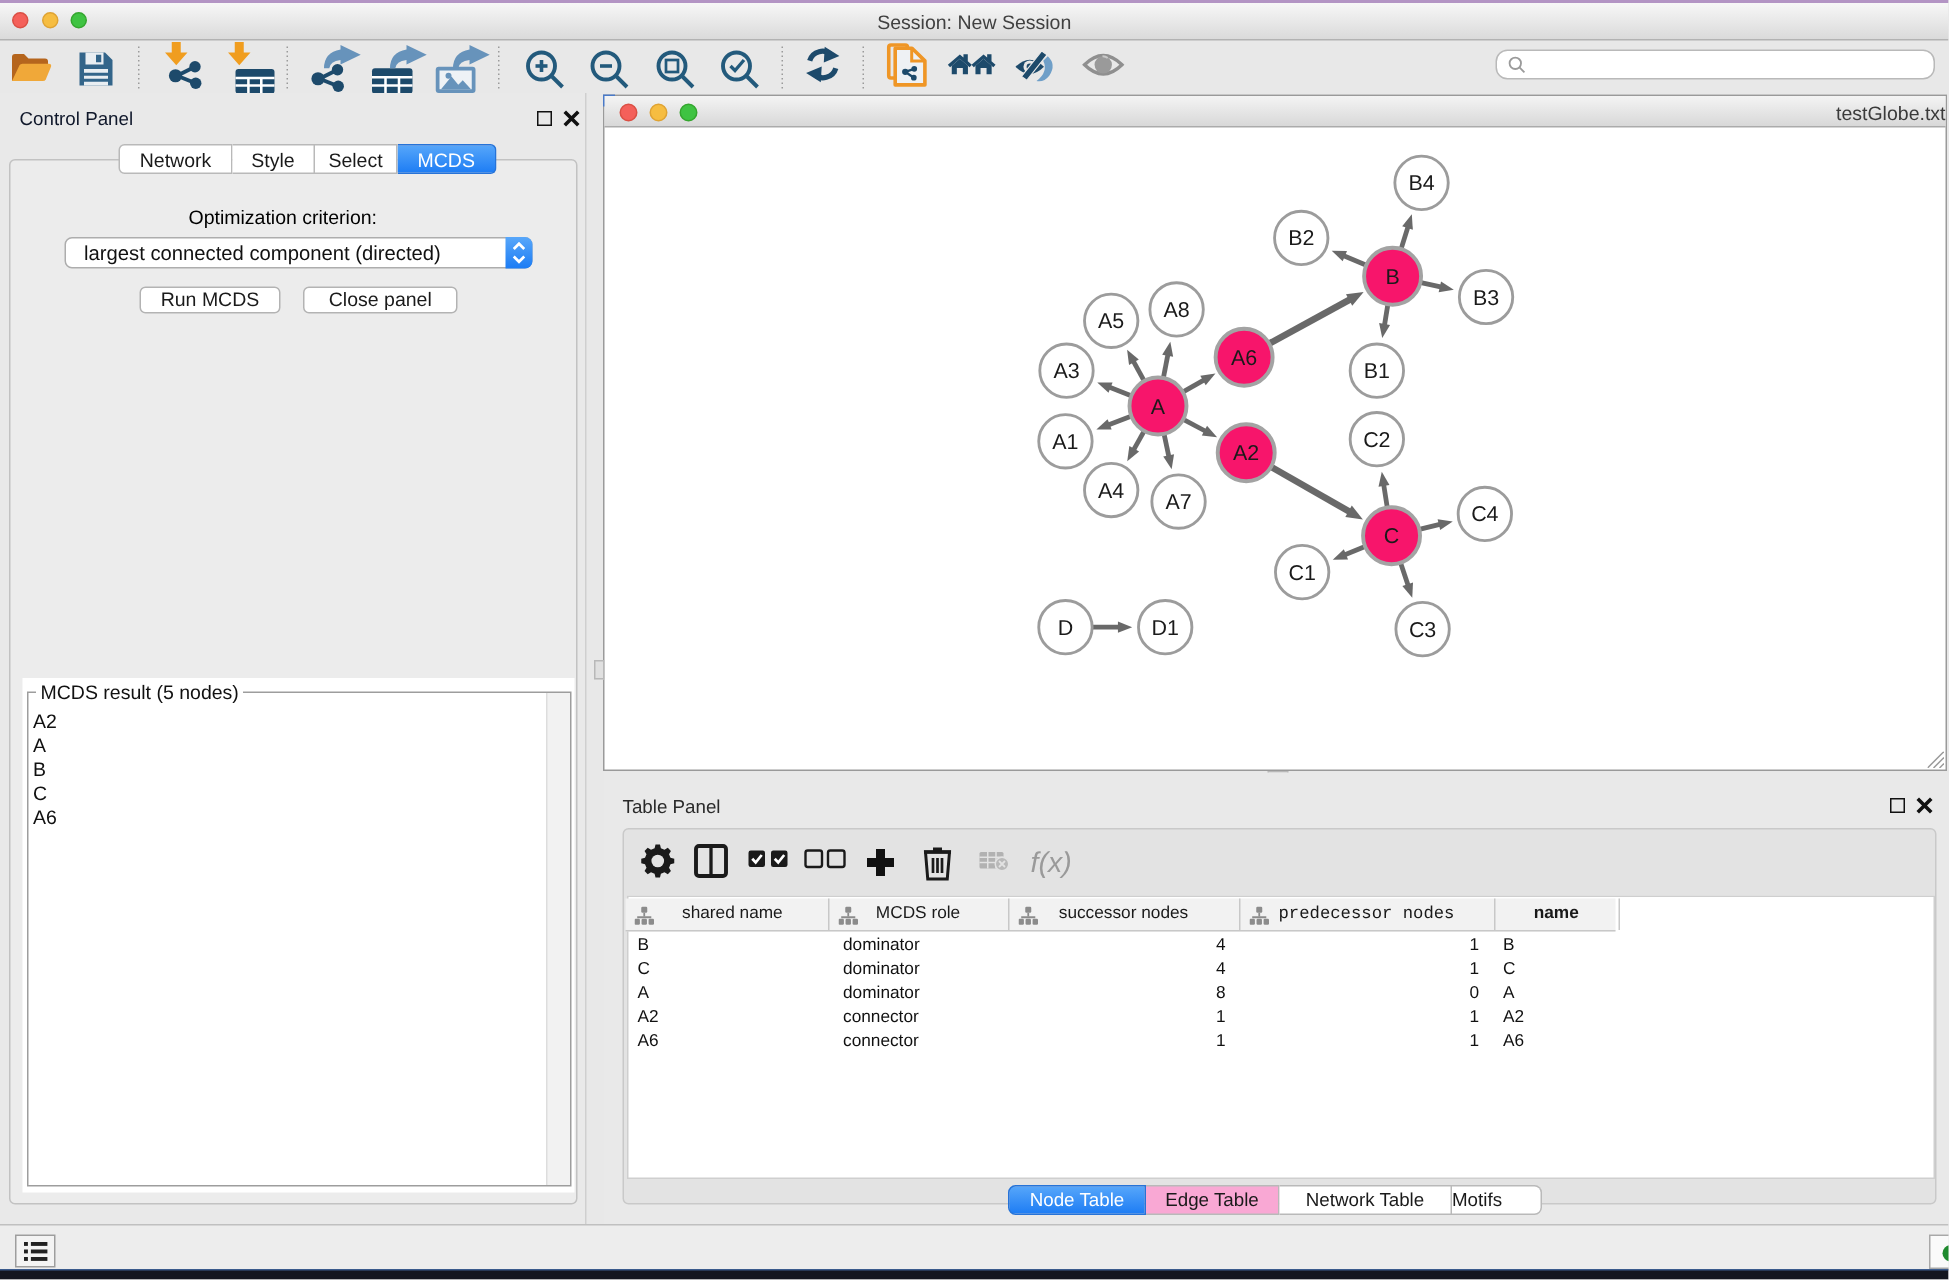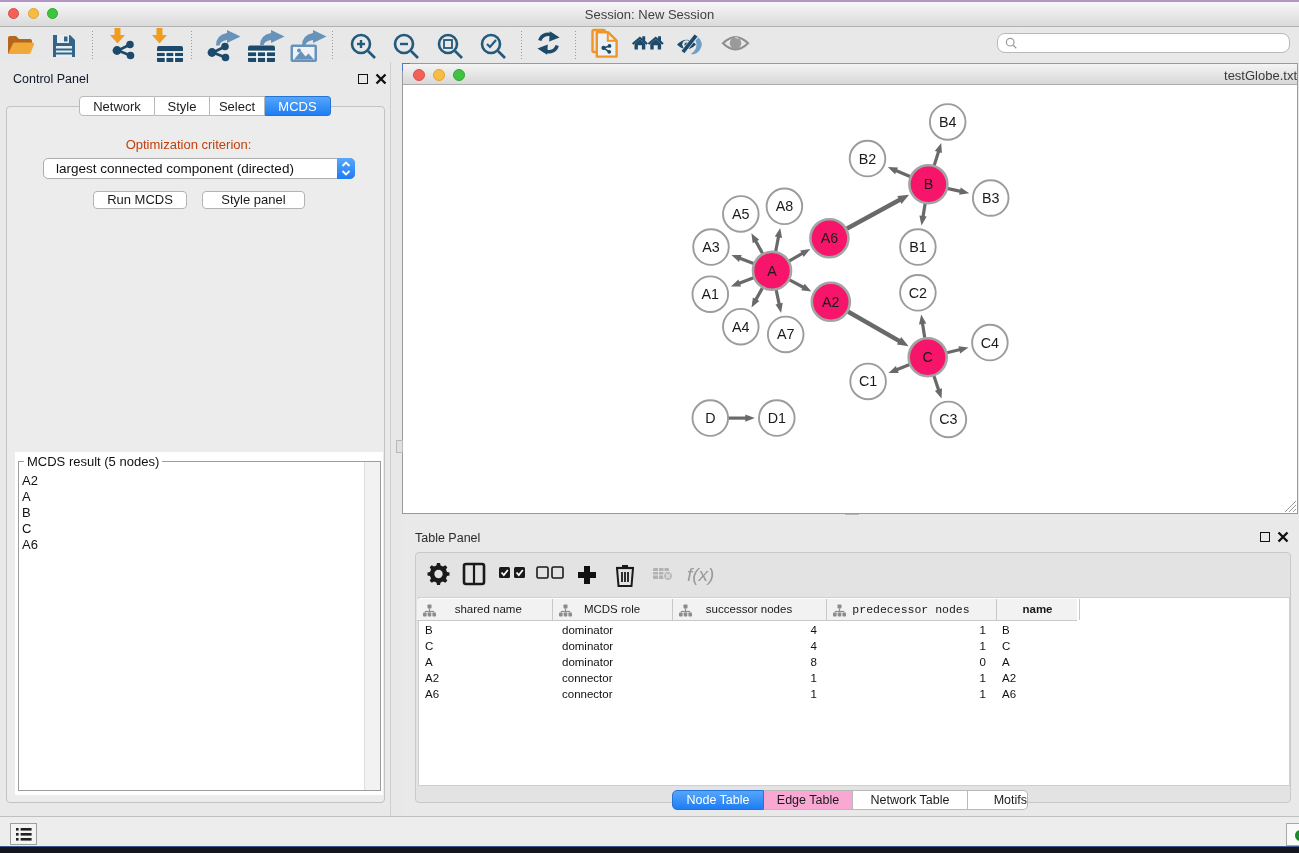--- a/index.html
+++ b/index.html
@@ -158,32 +158,32 @@
   <svg class="abs" style="left:375px;top:11px" width="12" height="12" viewBox="0 0 12 12">
     <path d="M1.5 1.5 L10.5 10.5 M10.5 1.5 L1.5 10.5" stroke="#111" stroke-width="2.4"></path>
   </svg>
   <div class="abs" style="left:6px;top:44px;width:379px;height:697px;background:#ececec;border:1px solid #c2c2c2;border-radius:4px"></div>
   <div class="abs" style="left:79px;top:34px;width:252px;height:20px;display:flex;font-size:13px;color:#1a1a1a">
     <div style="flex:0 0 76px;background:#fff;border:1px solid #b9b9b9;border-radius:4px 0 0 4px;text-align:center;line-height:19px">Network</div>
     <div style="flex:0 0 55px;background:#fff;border:1px solid #b9b9b9;border-left:none;text-align:center;line-height:19px">Style</div>
     <div style="flex:0 0 55px;background:#fff;border:1px solid #b9b9b9;border-left:none;text-align:center;line-height:19px">Select</div>
     <div style="flex:0 0 66px;background:linear-gradient(#56a6fa,#1e7df4);border:1px solid #2673d8;border-left:none;border-radius:0 4px 4px 0;text-align:center;line-height:19px;color:#fff">MCDS</div>
   </div>
-  <div class="abs" style="left:0;top:75px;width:377px;text-align:center;font-size:13px;color:#c2410c">Optimization criterion:</div>
+  <div class="abs" style="left:0;top:75px;width:377px;text-align:center;font-size:13px;color:#000000">Optimization criterion:</div>
   <div class="abs" style="left:43px;top:96px;width:312px;height:21px;background:#fff;border:1px solid #adadad;border-radius:5px">
     <div class="abs" style="left:12px;top:2px;font-size:13.5px;color:#111">largest connected component (directed)</div>
     <div class="abs" style="right:-1px;top:-1px;width:18px;height:21px;background:linear-gradient(#58a7fa,#1c7cf4);border-radius:0 5px 5px 0">
       <svg width="18" height="21" viewBox="0 0 18 21">
         <path d="M5.5 8 L9 4.5 L12.5 8" fill="none" stroke="#fff" stroke-width="1.8"></path>
         <path d="M5.5 13 L9 16.5 L12.5 13" fill="none" stroke="#fff" stroke-width="1.8"></path>
       </svg>
     </div>
   </div>
   <div class="abs" style="left:93px;top:129px;width:94px;height:18px;background:#fff;border:1px solid #b3b3b3;border-radius:4px;text-align:center;font-size:13px;line-height:16px;color:#1a1a1a">Run MCDS</div>
-  <div class="abs" style="left:202px;top:129px;width:103px;height:18px;background:#fff;border:1px solid #b3b3b3;border-radius:4px;text-align:center;font-size:13px;line-height:16px;color:#1a1a1a">Style panel</div>
+  <div class="abs" style="left:202px;top:129px;width:103px;height:18px;background:#fff;border:1px solid #b3b3b3;border-radius:4px;text-align:center;font-size:13px;line-height:16px;color:#1a1a1a">Close panel</div>
   <div class="abs" style="left:15px;top:390px;width:368px;height:343px;background:#fff">
     <div class="abs" style="left:3px;top:9px;width:363px;height:330px;border:1px solid #9d9d9d"></div>
     <div class="abs" style="left:9px;top:2px;background:#fff;padding:0 3px;font-size:13px;color:#111">MCDS result (5 nodes)</div>
     <div class="abs" style="left:7px;top:21px;font-size:13px;color:#111;line-height:16px">A2<br>A<br>B<br>C<br>A6</div>
     <div class="abs" style="left:349px;top:10px;width:16px;height:328px;background:#f2f2f2;border-left:1px solid #ddd"></div>
   </div>
 </div>
 <div class="abs" style="left:402px;top:63px;width:896px;height:451px;background:#fff;border:1px solid #9a9a9a">
 <div class="abs" style="left:-1px;top:-1px;width:8px;height:8px;background:#4a7ac8"></div>
 <div class="abs" style="left:1px;top:1px;width:6px;height:6px;background:#f4f4f4"></div>
@@ -411,21 +411,21 @@
 <div class="abs" style="left:8px;top:67px">A6</div>
 <div class="abs" style="left:145px;top:67px">connector</div>
 <div class="abs" style="left:255px;top:67px;width:145px;text-align:right">1</div>
 <div class="abs" style="left:409px;top:67px;width:160px;text-align:right">1</div>
 <div class="abs" style="left:585px;top:67px">A6</div>
 </div>
 <div class="abs" style="left:672px;top:790px;height:20px;display:flex;font-size:12.5px;color:#1a1a1a">
   <div style="flex:0 0 92px;background:linear-gradient(#56a6fa,#1e7df4);border:1px solid #2673d8;border-radius:5px 0 0 5px;text-align:center;line-height:19px;color:#fff">Node Table</div>
   <div style="flex:0 0 89px;background:#f9a8d4;border:1px solid #b9b9b9;border-left:none;text-align:center;line-height:19px">Edge Table</div>
   <div style="flex:0 0 115px;background:#fff;border:1px solid #b9b9b9;border-left:none;text-align:center;line-height:19px">Network Table</div>
-  <div style="flex:0 0 60px;background:#fff;border:1px solid #b9b9b9;border-left:none;border-radius:0 5px 5px 0;text-align:right;line-height:19px">Motifs</div>
+  <div style="flex:0 0 60px;background:#fff;border:1px solid #b9b9b9;border-left:none;border-radius:0 5px 5px 0;text-align:left;line-height:19px">Motifs</div>
 </div>
 <div class="abs" style="left:0;top:816px;width:1299px;height:30px;background:#ededed;border-top:1px solid #c0c0c0">
   <div class="abs" style="left:10px;top:6px;width:27px;height:22px;background:#f4f4f4;border:1px solid #9e9e9e">
     <svg class="abs" style="left:5px;top:4px" width="16" height="13" viewBox="0 0 16 13">
       <g fill="#222">
           <rect x="0" y="0" width="2.6" height="2.6"></rect>
           <rect x="0" y="5" width="2.6" height="2.6"></rect>
           <rect x="0" y="10" width="2.6" height="2.6"></rect>
       <rect x="4.6" y="0" width="11" height="2.6"></rect>
           <rect x="4.6" y="5" width="11" height="2.6"></rect>

